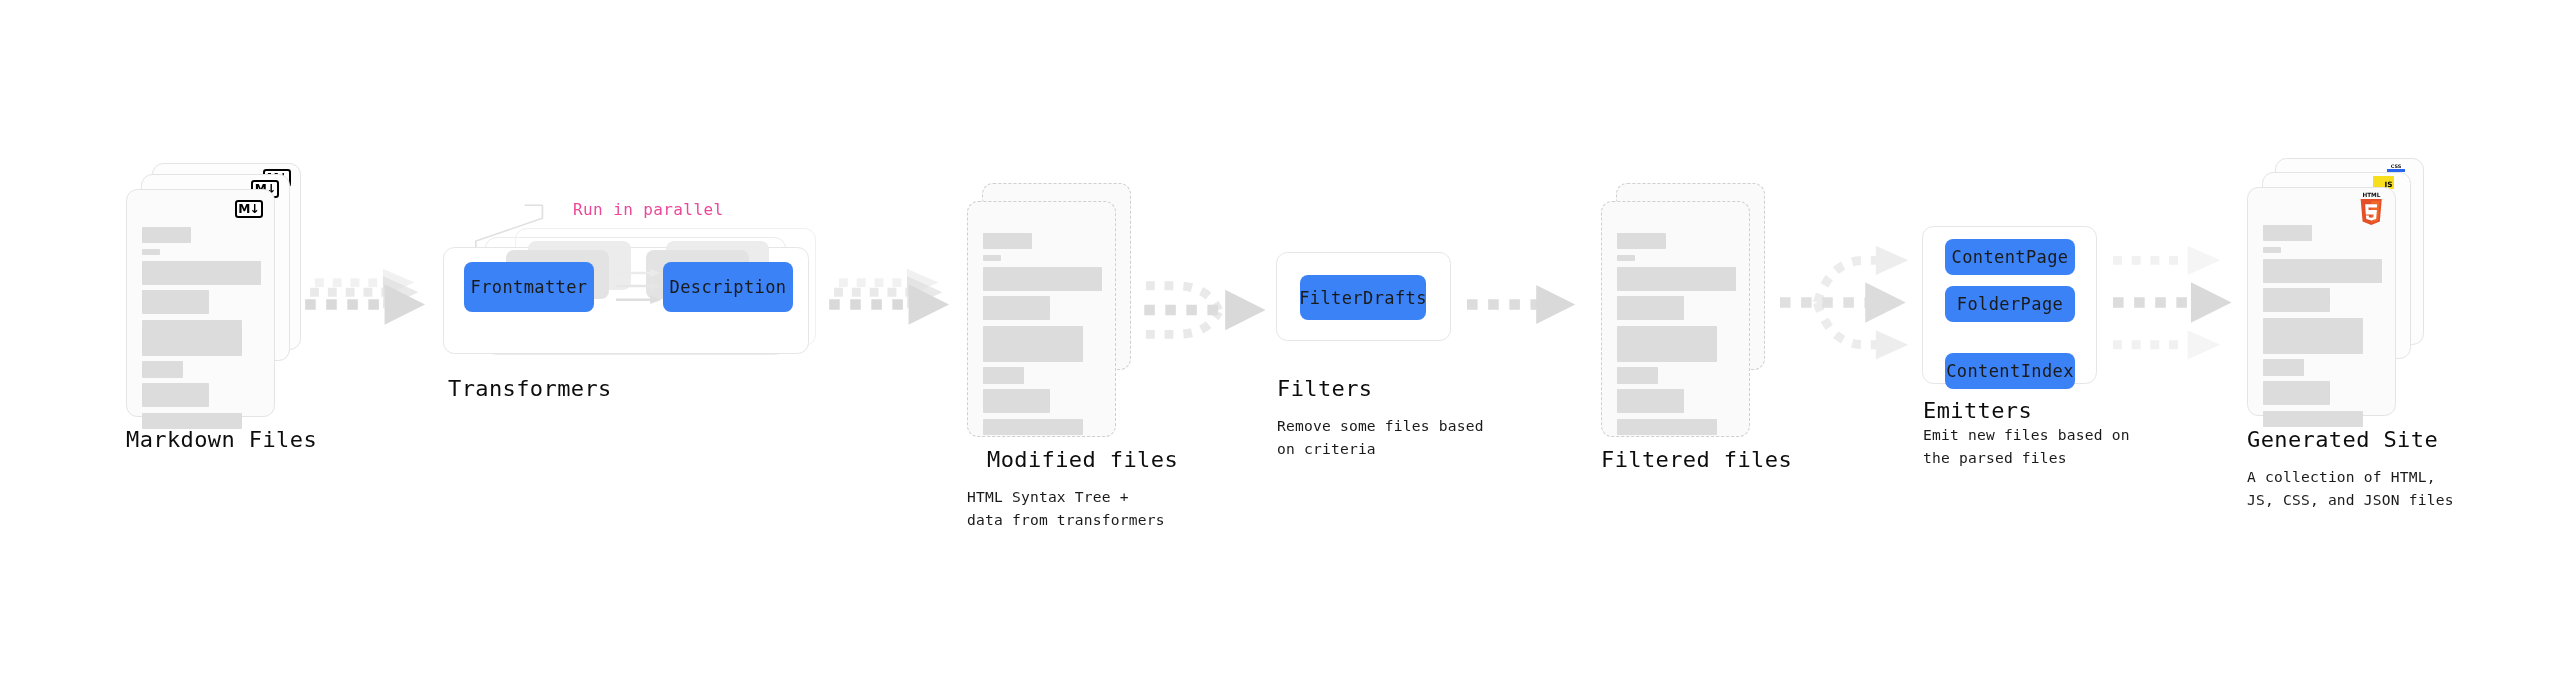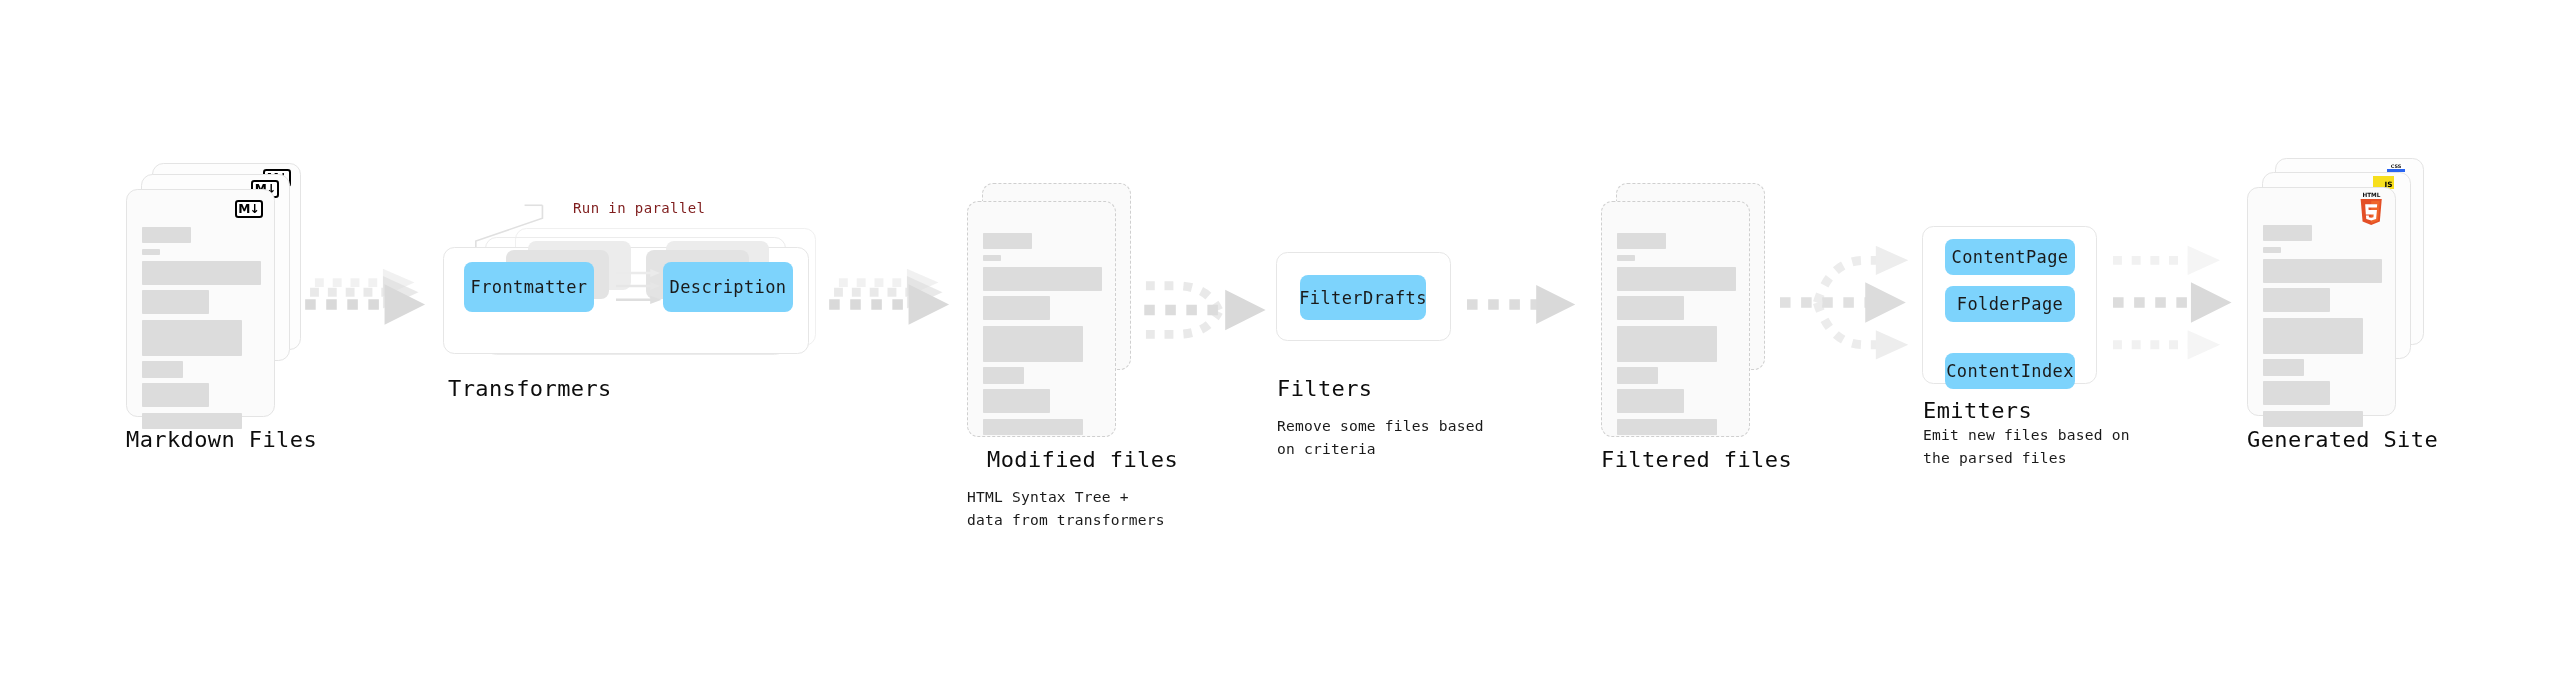--- a/index.html
+++ b/index.html
@@ -119,21 +119,21 @@
     border-radius: 11.4px;
     background: #ffffff;
     box-sizing: border-box;
   }
   .proc-box.ghost {
     border-color: #efefef;
     background: transparent;
   }
   .chip {
     position: absolute;
-    background: #7dd3fc;
+    background: #3b82f6;
     border-radius: 8.1px;
     display: flex;
     align-items: center;
     justify-content: center;
     color: #1a1a1a;
     font-size: 17px;
     letter-spacing: 0.4px;
     box-sizing: border-box;
     white-space: nowrap;
   }
@@ -153,22 +153,22 @@
     font-size: 14.6px;
     color: #1a1a1a;
     line-height: 1.55;
     letter-spacing: 0.2px;
     white-space: pre-line;
   }
   .caption-sub .li { padding-left: 11.4px; }
 
   .parallel-label {
     position: absolute;
-    font-size: 14px;
-    color: #7f1d1d;
+    font-size: 16px;
+    color: #ec4899;
     letter-spacing: 0.4px;
     white-space: nowrap;
   }
 
   .arrowsvg { position: absolute; overflow: visible; }
 </style>
 </head>
 <body>
 
 <div class="stage">
@@ -407,15 +407,17 @@
         <div class="bar" style="width:100%; height:23.6px;"></div>
         <div class="bar" style="width:56%; height:23.6px;"></div>
         <div class="bar" style="width:84%; height:36px;"></div>
         <div class="bar" style="width:34%; height:16.3px;"></div>
         <div class="bar" style="width:56%; height:23.6px;"></div>
         <div class="bar" style="width:84%; height:16.3px;"></div>
       </div>
     </div>
   </div>
   <div class="caption-title" style="left:2247px; top:427px;">Generated Site</div>
+  <div class="caption-sub" style="left:2247px; top:466px;">A collection of HTML,
+JS, CSS, and JSON files</div>
 
 </div>
 
 
 </body></html>

